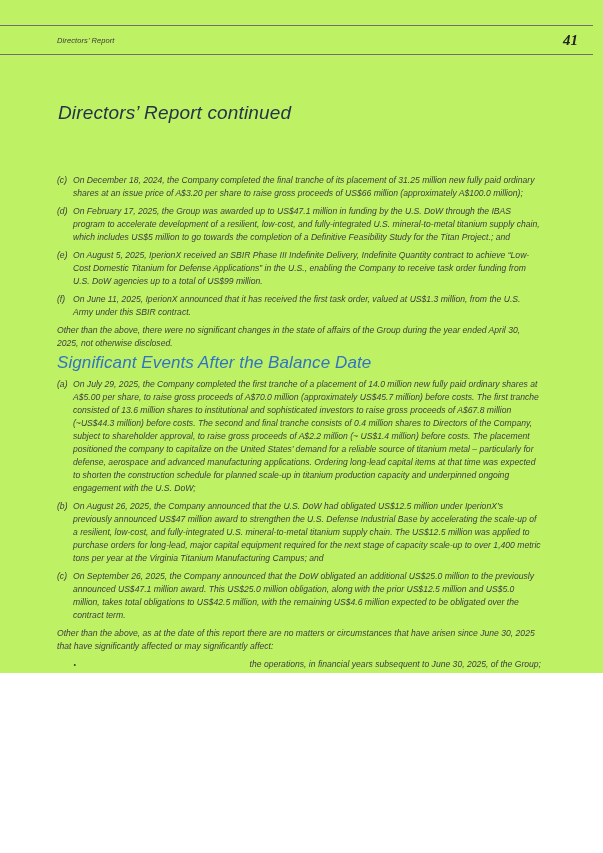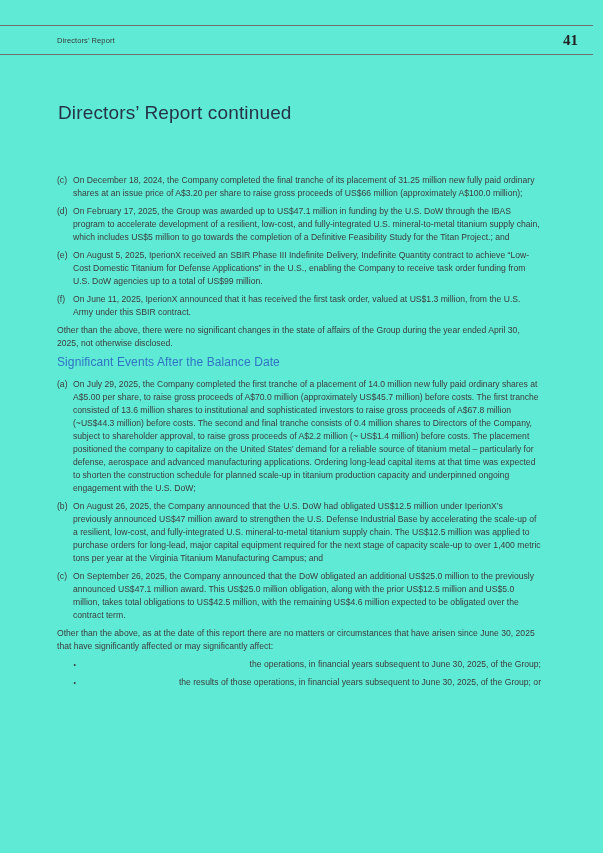--- a/index.html
+++ b/index.html
@@ -4,23 +4,24 @@
 <style>
   html, body {
     margin: 0;
     padding: 0;
     background: #ffffff;
     font-family: "Liberation Sans", sans-serif;
   }
   .page {
     position: relative;
     width: 603px;
-    height: 853px;
-    background: #5eead4;
+    height: 673px;
+    background: #bef264;
     overflow: hidden;
+    font-style: italic;
   }
   
   .rule-top, .rule-bottom {
     position: absolute;
     left: 0;
     width: 593px;
     height: 1px;
     background: #707070;
   }
   .rule-top { top: 25px; }
@@ -67,21 +68,21 @@
     display: flex;
     margin: 0 0 5px 0;
   }
   .item .lbl { flex: 0 0 16px; }
   .item .txt { flex: 1; }
   .note {
     margin: 0 0 5px 0;
   }
   .section-heading {
     margin: 6px 0 9px 0;
-    font-size: 12px;
+    font-size: 17px;
     font-weight: 400;
     letter-spacing: 0.1px;
     color: #3173c5;
   }
   .bullet {
     display: flex;
     margin: 0 0 4.5px 0;
     text-align: right;
   }
   .bullet .dot {

